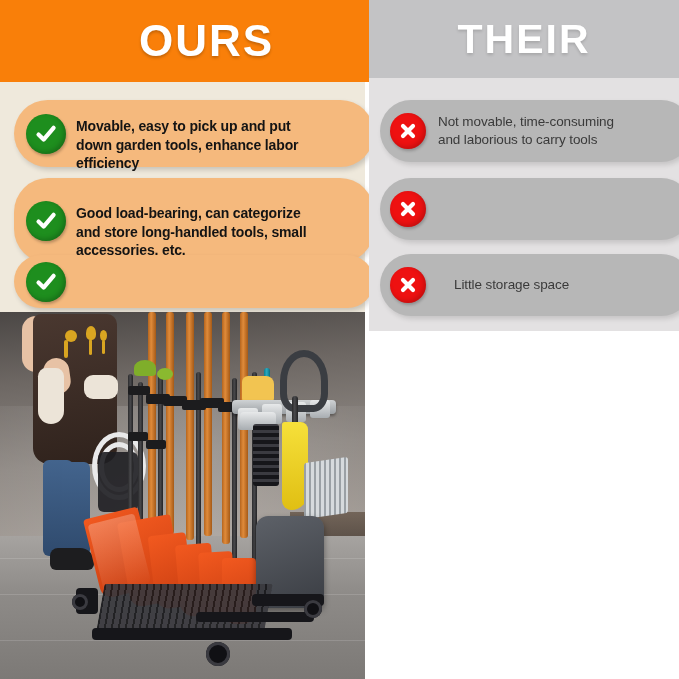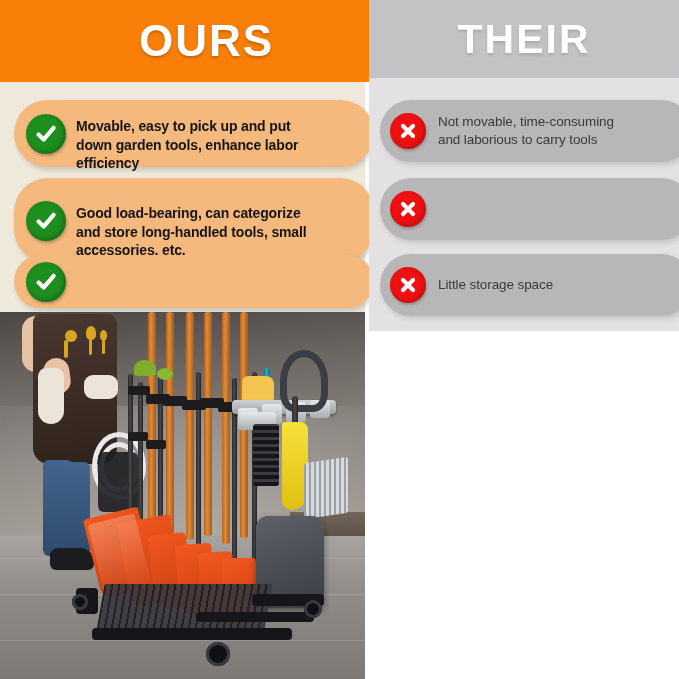--- a/index.html
+++ b/index.html
@@ -261,18 +261,18 @@
         </svg>
       </span>
     </div>
 
     <div class="pill pill-their" style="left:11px;top:254px;width:292px;height:62px;padding:0 10px;">
       <span class="ico ico-x">
         <svg width="20" height="20" viewBox="0 0 20 20" aria-hidden="true">
           <path d="M5 5 L15 15 M15 5 L5 15" fill="none" stroke="#ffffff" stroke-width="4.2" stroke-linecap="round"></path>
         </svg>
       </span>
-      <span class="txt" style="margin-left:12px;">Little storage space</span>
+      <span class="txt" style="margin-left:28px;">Little storage space</span>
     </div>
 
   </div>
 
 </div>
 
 </body></html>

